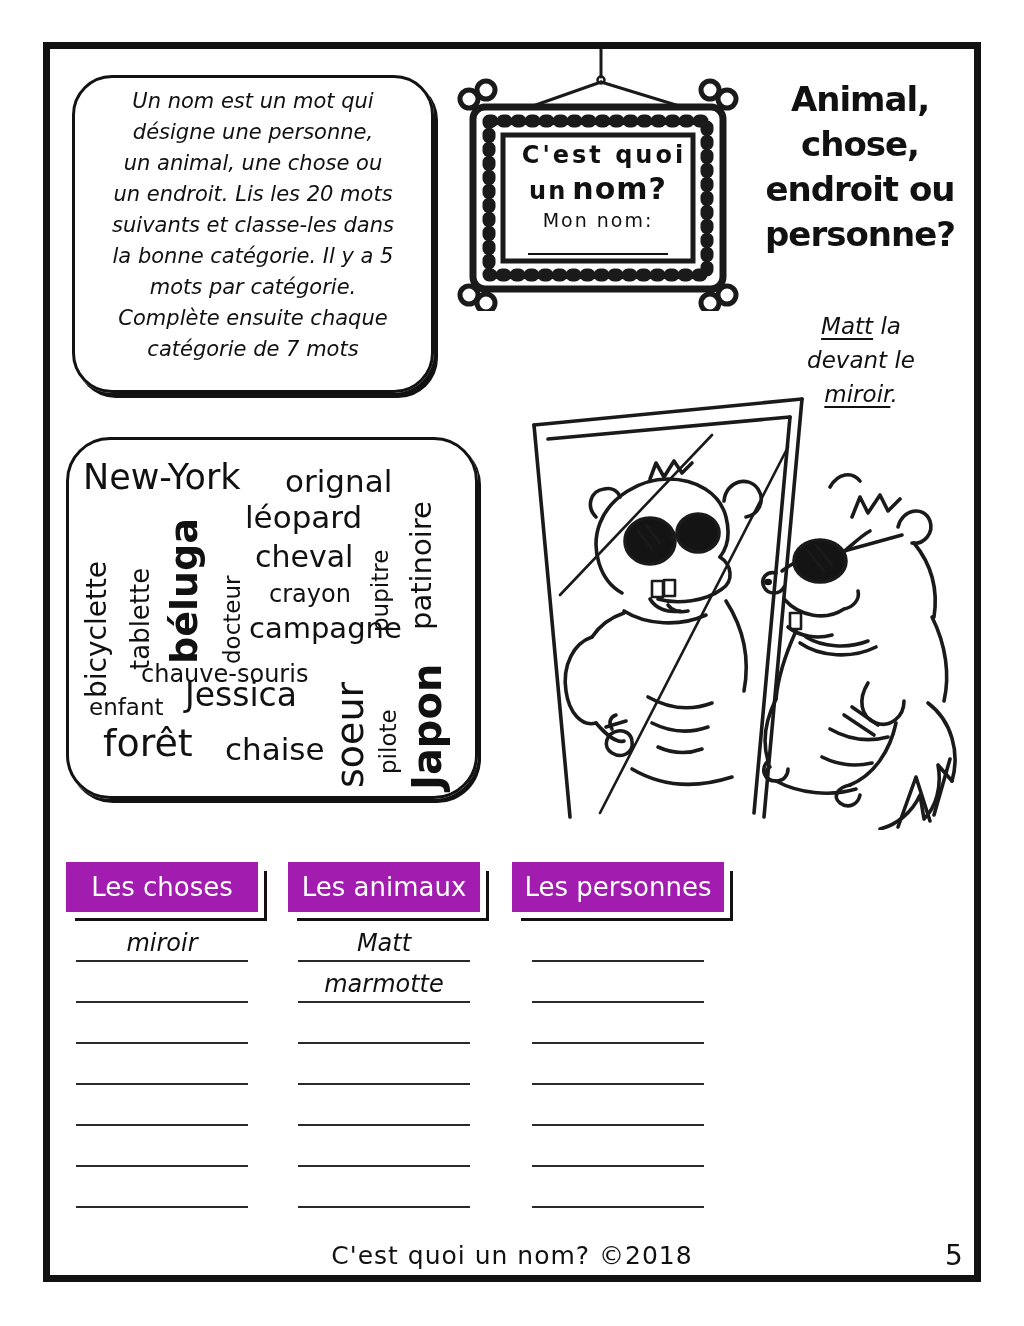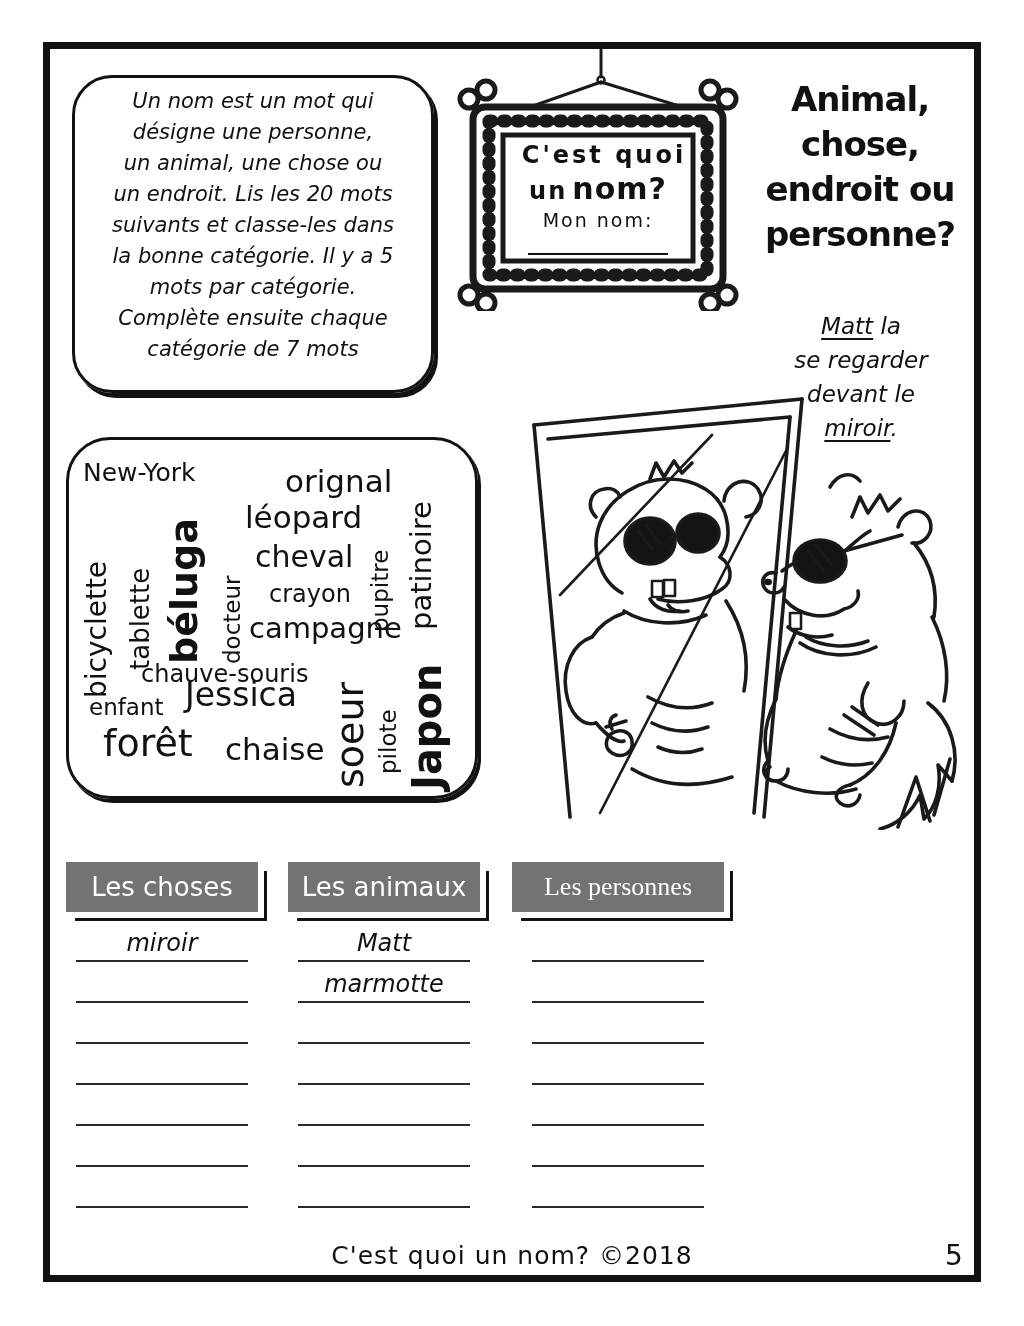--- a/index.html
+++ b/index.html
@@ -33,21 +33,21 @@
     border:3px solid #121212;border-radius:44px;box-shadow:3px 4px 0 #121212;}
   .w{position:absolute;white-space:nowrap;line-height:1;}
   .v{transform:rotate(-90deg);transform-origin:0 0;}
   .wb{font-weight:600;}
 
   
   .marmot{position:absolute;left:450px;top:336px;}
 
   
   .cat{position:absolute;top:813px;}
-  .cathead{height:50px;background:#737373;color:#fff;display:flex;align-items:center;justify-content:center;
+  .cathead{height:50px;background:#a21caf;color:#fff;display:flex;align-items:center;justify-content:center;
     font-size:26px;letter-spacing:0;box-shadow:6px 6px 0 #fff,9px 9px 0 #121212;}
   .catlines{margin-top:9px;}
   .catline{height:39px;width:172px;margin:0 auto;border-bottom:2px solid #2a2a2a;
     display:flex;align-items:flex-end;justify-content:center;}
   .entry{font-style:italic;font-size:24px;line-height:34px;}
 
   
   .credit{position:absolute;left:0;width:100%;top:1192px;text-align:center;font-size:25px;letter-spacing:1px;}
   .pagenum{position:absolute;left:884px;top:1190px;width:40px;text-align:center;font-size:28px;}
 
@@ -99,27 +99,26 @@
 
   <div class="page-title">
     <div>Animal,</div>
     <div>chose,</div>
     <div>endroit ou</div>
     <div>personne?</div>
   </div>
 
   <div class="caption">
     <div><span class="u">Matt</span><span> la</span></div>
-    <div><span>se regarder</span></div>
     <div><span>devant le</span></div>
     <div><span class="u">miroir</span><span>.</span></div>
   </div>
 
   <div class="wordbox">
-    <span class="w" style="left:14px;top:20px;font-size:25px;">New-York</span>
+    <span class="w" style="left:14px;top:20px;font-size:35px;">New-York</span>
     <span class="w" style="left:216px;top:26px;font-size:31px;">orignal</span>
     <span class="w v" style="left:14px;top:258px;font-size:28px;">bicyclette</span>
     <span class="w v" style="left:58px;top:230px;font-size:26px;">tablette</span>
     <span class="w v wb" style="left:96px;top:224px;font-size:38px;">béluga</span>
     <span class="w v" style="left:152px;top:224px;font-size:23px;">docteur</span>
     <span class="w" style="left:176px;top:62px;font-size:31px;">léopard</span>
     <span class="w" style="left:186px;top:102px;font-size:30px;">cheval</span>
     <span class="w" style="left:200px;top:142px;font-size:24px;">crayon</span>
     <span class="w v" style="left:300px;top:192px;font-size:23px;">pupitre</span>
     <span class="w v" style="left:338px;top:190px;font-size:29px;">patinoire</span>
@@ -260,21 +259,21 @@
         </div>
       <div class="catline">
           <span class="entry"></span>
         </div>
       <div class="catline">
           <span class="entry"></span>
         </div>
     </div>
   </div>
 
-  <div class="cat" style="left:462px;width:212px;font-family:Liberation Serif, serif;">
+  <div class="cat" style="left:462px;width:212px;">
     <div class="cathead">
         <span>Les personnes</span>
       </div>
     <div class="catlines">
       <div class="catline">
           <span class="entry"></span>
         </div>
       <div class="catline">
           <span class="entry"></span>
         </div>

